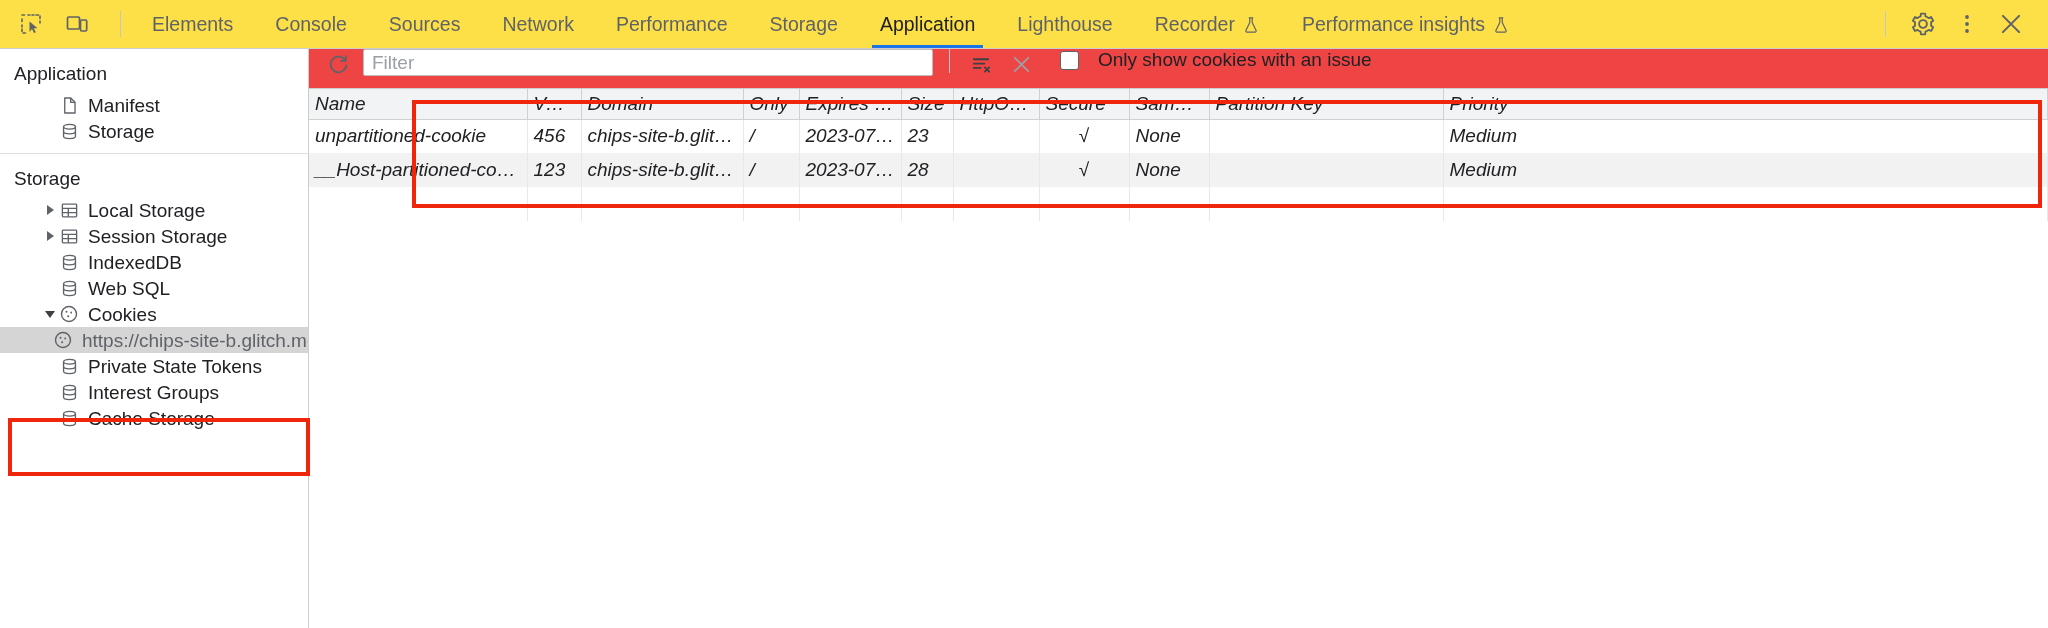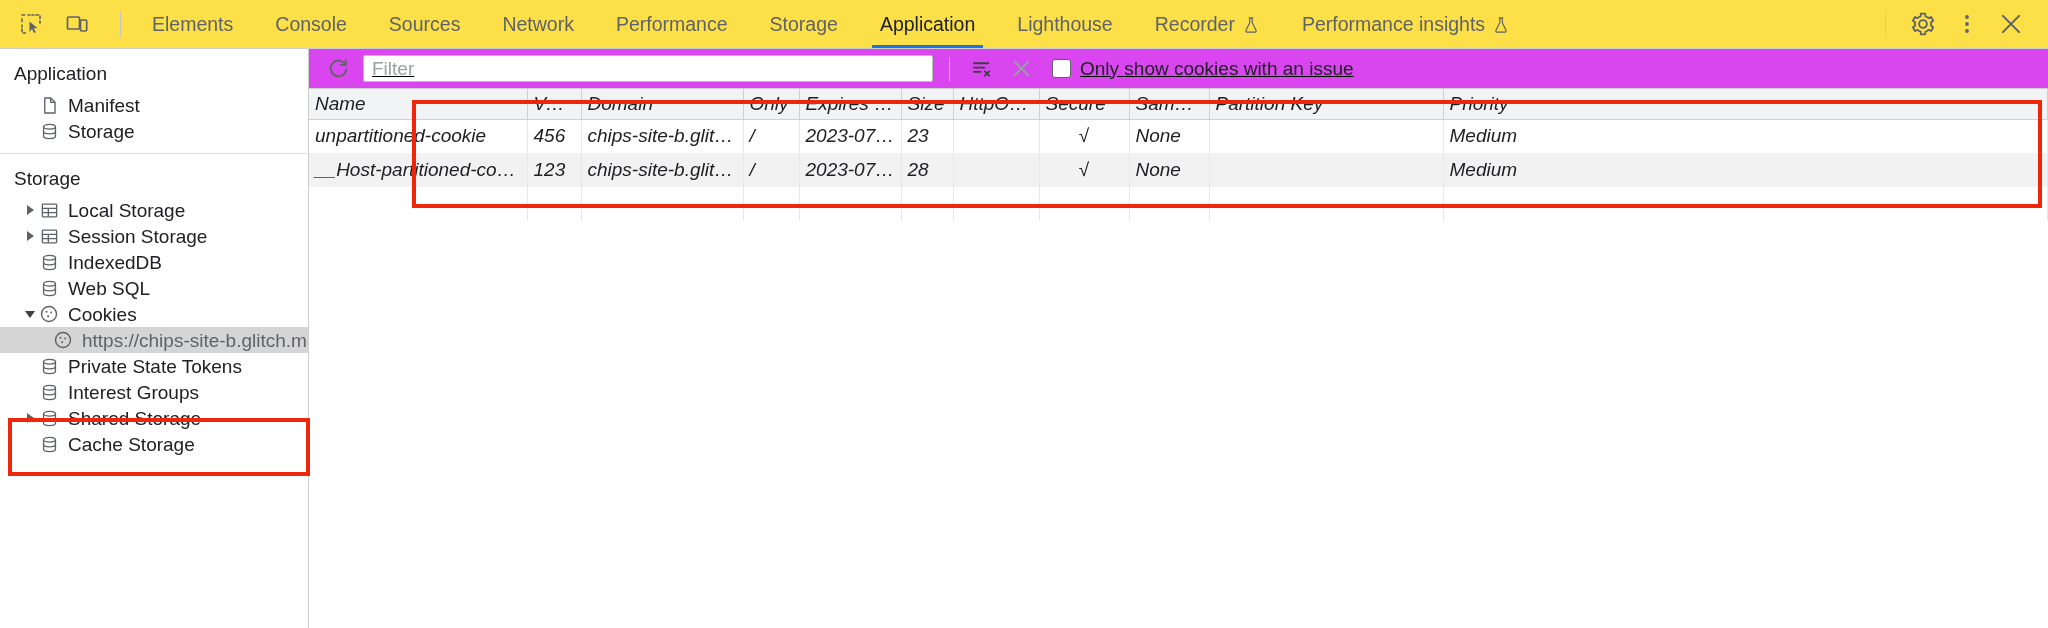--- a/index.html
+++ b/index.html
@@ -80,21 +80,21 @@
     font-size: 19px; color: #202124;
     padding: 5px 0 7px 14px;
   }
   .side-item {
     display: flex; align-items: center;
     height: 26px;
     font-size: 19px; color: #202124;
     padding-left: 14px;
     white-space: nowrap;
   }
-  .side-item.lvl1 { padding-left: 22px; }
+  .side-item.lvl1 { padding-left: 42px; }
   .side-item.lvl2 { padding-left: 52px; }
   .side-item.selected { background: #d5d5d5; color: #5f6368; }
   .twisty {
     width: 16px; min-width: 16px;
     display: flex; align-items: center; justify-content: center;
     margin-right: 0px;
   }
   .twisty.empty { }
   .tri-right {
     width: 0; height: 0;
@@ -120,49 +120,48 @@
     position: absolute;
     border: 4px solid #f0260c;
     pointer-events: none;
     z-index: 30;
   }
 
   
   .main { flex: 1; display: flex; flex-direction: column; min-width: 0; position: relative; }
   .filterbar {
     height: 40px; min-height: 40px;
-    background: #d946ef;
-    display: flex; align-items: center;
+    background: #ef4444;
+    display: flex; align-items: flex-start;
     padding: 0 14px 0 14px;
     border-bottom: 1px solid #cdcdcd;
     gap: 10px;
-    text-decoration: underline;
   }
   .fb-iconbtn {
     width: 30px; height: 30px;
     display: flex; align-items: center; justify-content: center;
   }
   .filter-input {
     flex: 0 1 570px;
     height: 27px;
     background: #ffffff;
     border: 1px solid #bdbdbd;
     border-radius: 2px;
     font-size: 19px;
     color: #202124;
     padding: 0 8px;
     font-family: "Liberation Sans", sans-serif;
     outline: none;
   }
   .filter-input::placeholder { color: #9aa0a6; }
   .fb-sep { width: 1px; height: 24px; background: #c4c6c8; margin: 0 6px; }
   .fb-check {
-    display: flex; align-items: center; gap: 9px;
+    display: flex; align-items: center; gap: 19px;
     font-size: 19px; color: #202124;
-    margin-left: 6px;
+    margin-left: 14px;
     white-space: nowrap;
   }
   .cbox {
     width: 19px; height: 19px;
     border: 1.6px solid #5f6368;
     border-radius: 3px;
     background: #fff;
   }
 
   
@@ -433,35 +432,20 @@
                 <g fill="none" stroke="#5f6368" stroke-width="1.7">
                   <ellipse cx="12" cy="6" rx="7.5" ry="3"></ellipse>
                   <path d="M4.5 6v12c0 1.66 3.36 3 7.5 3s7.5-1.34 7.5-3V6"></path>
                   <path d="M4.5 12c0 1.66 3.36 3 7.5 3s7.5-1.34 7.5-3"></path>
                 </g>
               </svg>
           </span>
           <span class="si-label">Interest Groups</span>
         </div>
 
-        <div class="side-item lvl1">
-          <span class="twisty">
-              <span class="tri-right"></span>
-            </span>
-          <span class="si-icon">
-            <svg width="19" height="19" viewBox="0 0 24 24">
-                <g fill="none" stroke="#5f6368" stroke-width="1.7">
-                  <ellipse cx="12" cy="6" rx="7.5" ry="3"></ellipse>
-                  <path d="M4.5 6v12c0 1.66 3.36 3 7.5 3s7.5-1.34 7.5-3V6"></path>
-                  <path d="M4.5 12c0 1.66 3.36 3 7.5 3s7.5-1.34 7.5-3"></path>
-                </g>
-              </svg>
-          </span>
-          <span class="si-label">Shared Storage</span>
-        </div>
 
         <div class="side-item lvl1">
           <span class="twisty empty"></span>
           <span class="si-icon">
             <svg width="19" height="19" viewBox="0 0 24 24">
                 <g fill="none" stroke="#5f6368" stroke-width="1.7">
                   <ellipse cx="12" cy="6" rx="7.5" ry="3"></ellipse>
                   <path d="M4.5 6v12c0 1.66 3.36 3 7.5 3s7.5-1.34 7.5-3V6"></path>
                   <path d="M4.5 12c0 1.66 3.36 3 7.5 3s7.5-1.34 7.5-3"></path>
                 </g>

